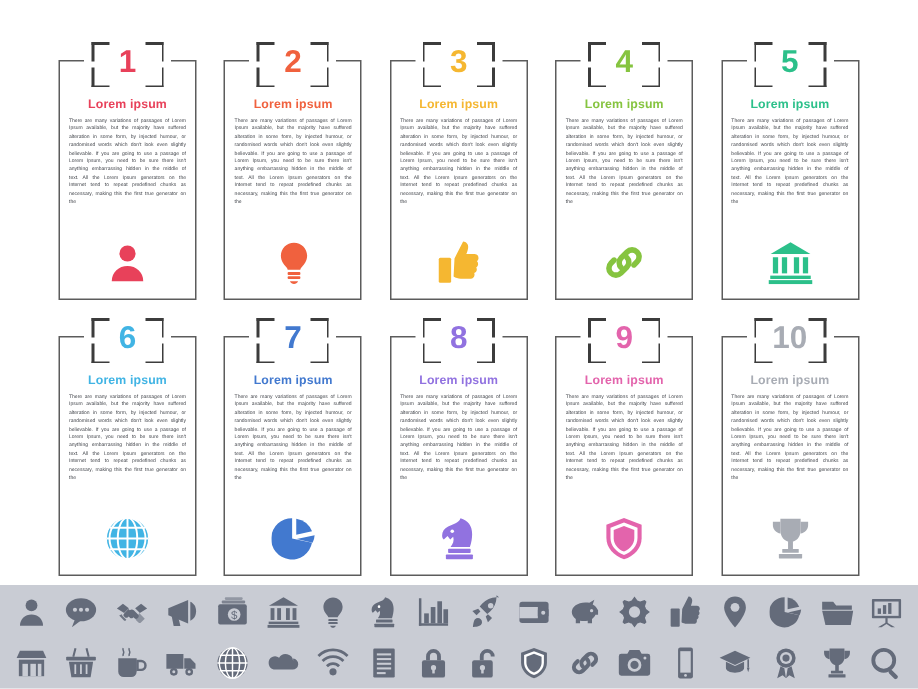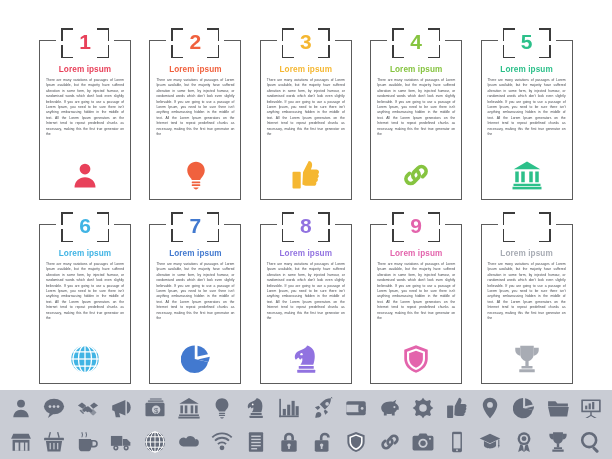--- a/index.html
+++ b/index.html
@@ -385,20 +385,21 @@
         <div class="bracket">
           <span class="tl-h"></span>
           <span class="tl-v"></span>
           <span class="tr-h"></span>
           <span class="tr-v"></span>
           <span class="bl-h"></span>
           <span class="bl-v"></span>
           <span class="br-h"></span>
           <span class="br-v"></span>
         </div>
+        <div class="card-number" style="color: rgb(168, 172, 180);">10</div>
         <div class="card-title" style="color: rgb(168, 172, 180);">Lorem ipsum</div>
         <div class="card-body">There are many variations of passages of Lorem Ipsum available, but the majority have suffered alteration in some form, by injected humour, or randomised words which don't look even slightly believable. If you are going to use a passage of Lorem Ipsum, you need to be sure there isn't anything embarrassing hidden in the middle of text. All the Lorem Ipsum generators on the Internet tend to repeat predefined chunks as necessary, making this the first true generator on the</div>
         <div class="card-icon"><svg width="30" height="30" viewBox="0 0 24 24" fill="#a8acb4">
             <path d="M6.6 1.4h10.8v6.4c0 3.3-2.4 6-5.4 6s-5.4-2.7-5.4-6z"></path>
             <path d="M6.6 3h-4v1.8c0 2.4 1.8 4.3 4 4.5z"></path>
             <path d="M17.4 3h4v1.8c0 2.4-1.8 4.3-4 4.5z"></path>
             <rect x="10.7" y="13.4" width="2.6" height="4.4"></rect>
             <rect x="7.6" y="17.6" width="8.8" height="2" rx="0.3"></rect>
             <rect x="5.8" y="20.2" width="12.4" height="2.4" rx="0.3"></rect>
           </svg></div>

